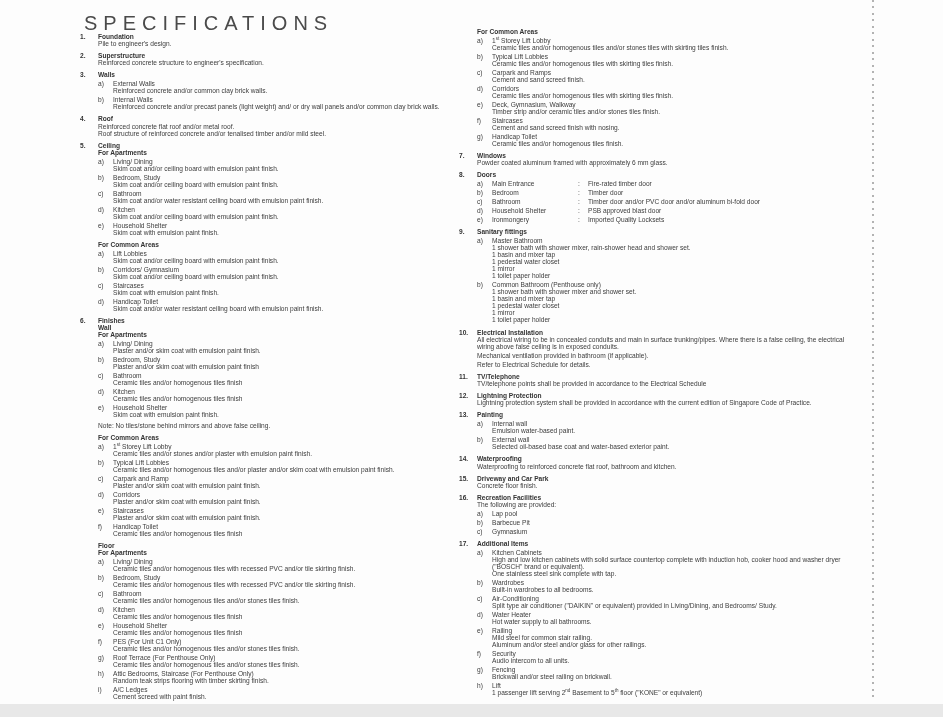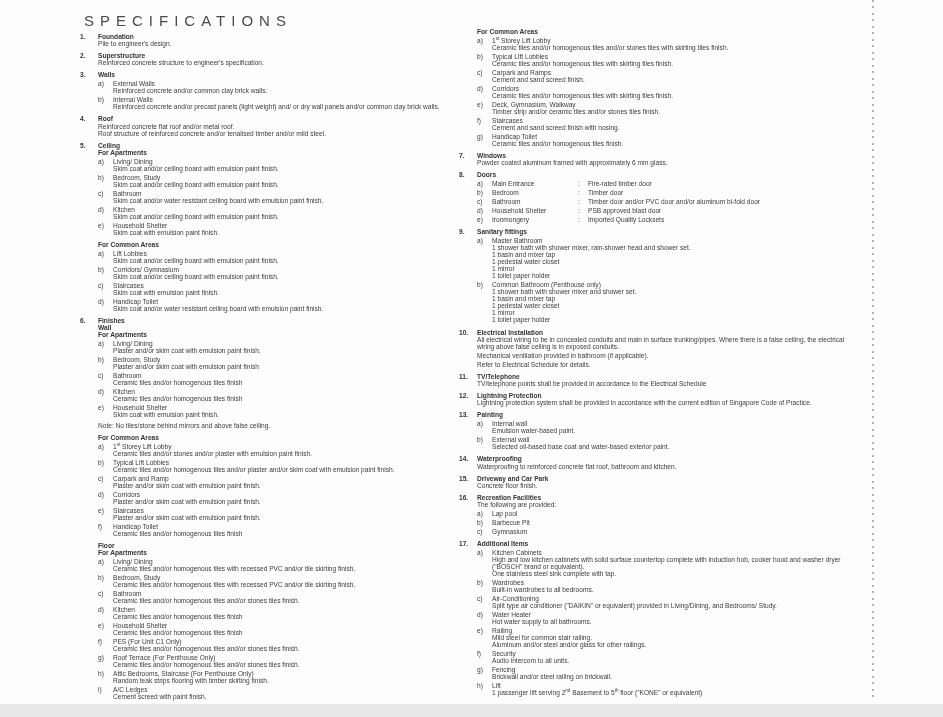--- a/index.html
+++ b/index.html
@@ -3,21 +3,21 @@
 <meta charset="utf-8">
 <style>
   html,body{margin:0;padding:0;}
   body{
     width:943px;height:717px;position:relative;overflow:hidden;
     background:#fdfdfd;color:#3c3c3c;
     font-family:"Liberation Sans", sans-serif;
   }
   .page-title{
     position:absolute;left:84px;top:12px;
-    font-size:15px;letter-spacing:6px;color:#4a4a4a;font-weight:400;
+    font-size:20px;letter-spacing:6px;color:#4a4a4a;font-weight:400;
   }
   .col{position:absolute;font-size:6.6px;line-height:7.1px;}
   #left-column{left:80px;top:33px;width:370px;}
   #right-column{left:459px;top:28px;width:398px;}
   .section{margin-top:5px;}
   .col > .section:first-child{margin-top:0;}
   .sec-head{display:flex;font-weight:bold;color:#333;}
   .sec-num{width:18px;flex:none;}
   .sec-title{flex:1;}
   .sec-body{margin-left:18px;}

